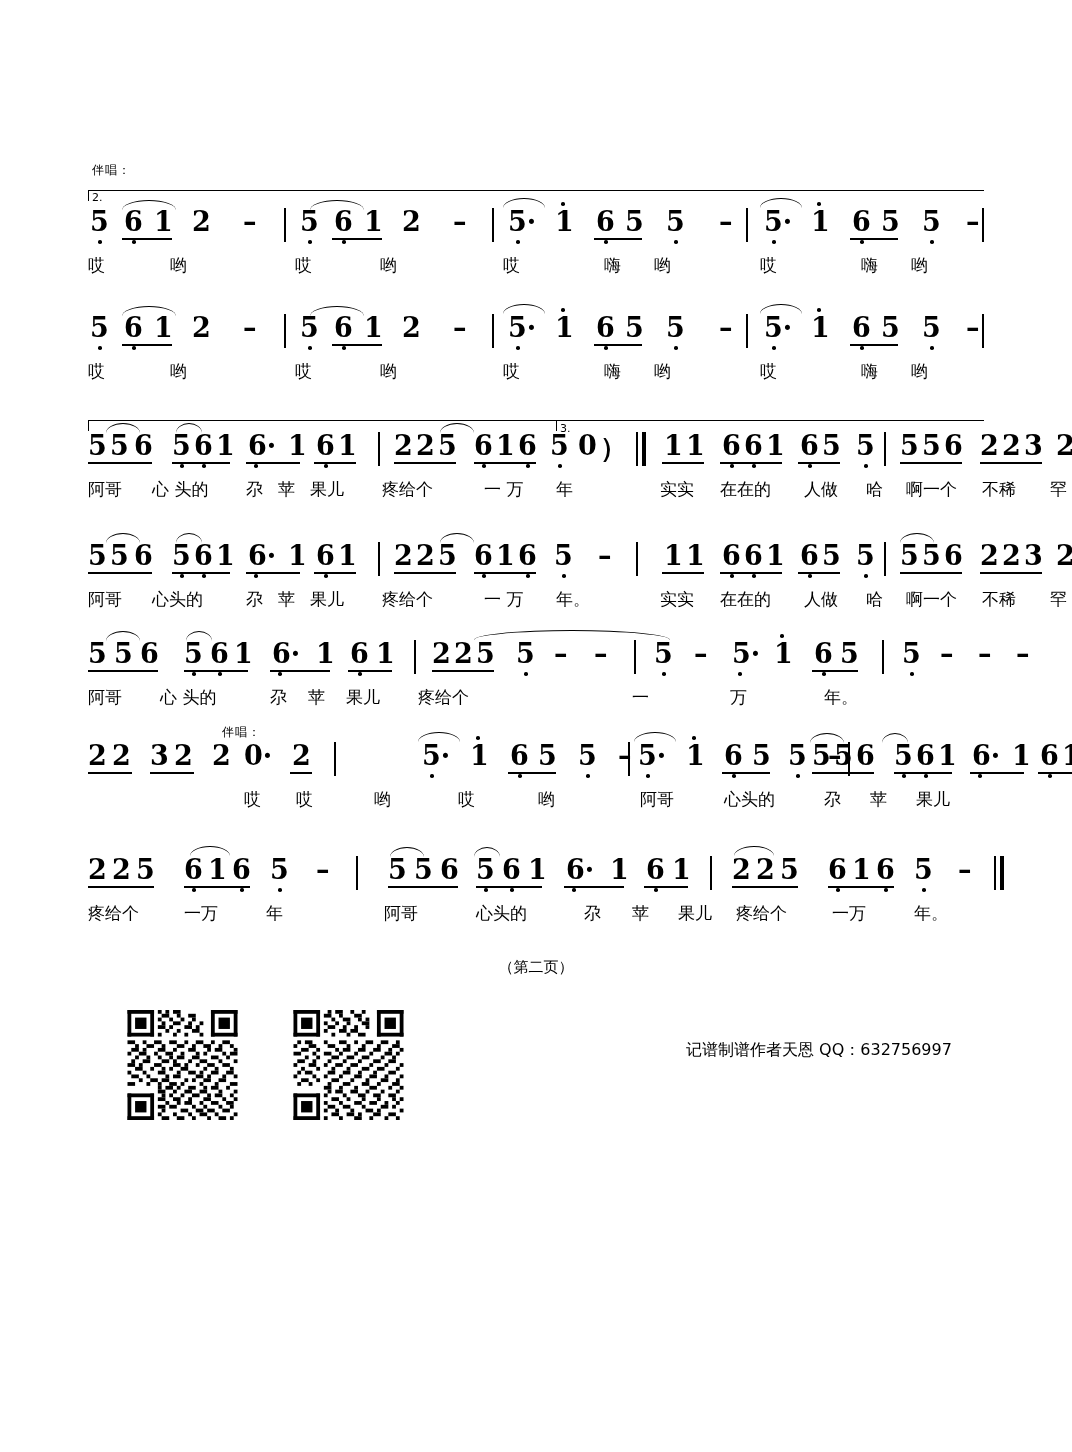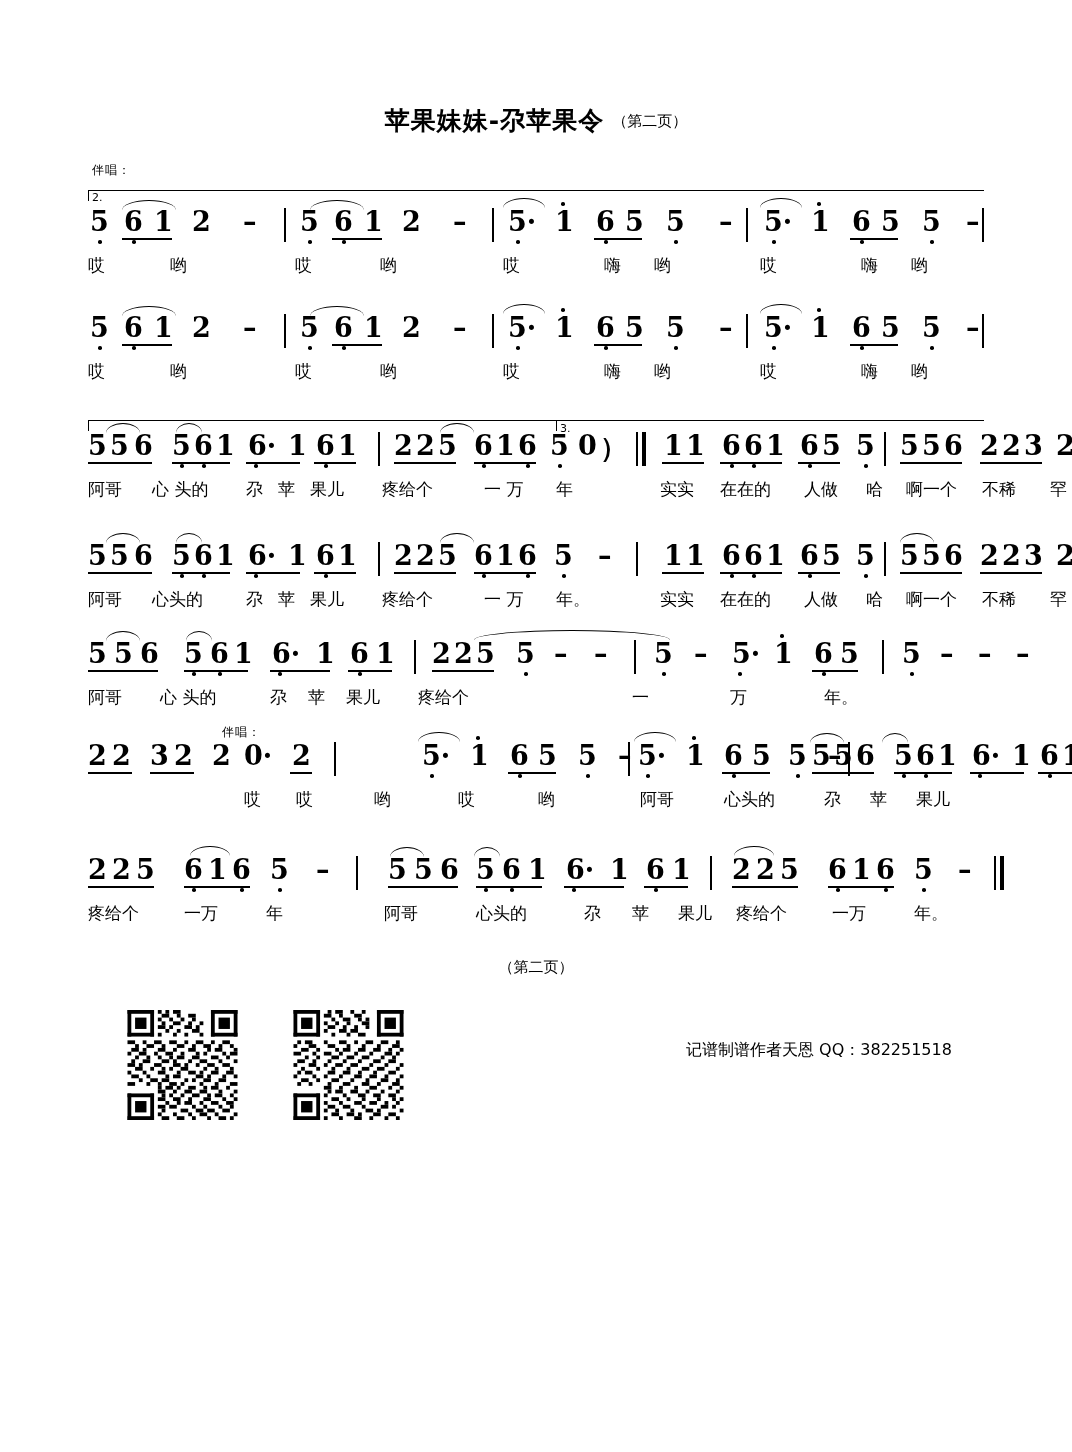--- a/index.html
+++ b/index.html
@@ -163,23 +163,20 @@
   .qr {
     position: absolute;
     image-rendering: pixelated;
   }
 </style>
 </head>
 <body>
 
 <div class="page">
 
-  <div class="title-row">
-    <span class="title-main">苹果妹妹-尕苹果令</span><span class="title-sub">（第二页）</span>
-  </div>
 
   <div class="small-label" style="top:162px;left:92px;">伴唱：</div>
 
   <div class="top-rule" style="top:190px;"></div>
   <div class="volta" style="top:190px;left:88px;width:20px;"></div>
   <div class="volta-label" style="top:191px;left:92px;">2.</div>
 
   <div class="system" style="top:206px;height:80px;">
     <div class="notes">
 
@@ -1098,15 +1095,15 @@
         <rect x="25" y="27" width="2" height="1"></rect>
       <rect x="8" y="28" width="1" height="1"></rect>
         <rect x="12" y="28" width="1" height="1"></rect>
         <rect x="16" y="28" width="2" height="1"></rect>
         <rect x="20" y="28" width="1" height="1"></rect>
         <rect x="24" y="28" width="1" height="1"></rect>
         <rect x="27" y="28" width="1" height="1"></rect>
     </g>
   </svg>
 
-  <div class="credit">记谱制谱作者天恩 QQ：382251518</div>
+  <div class="credit">记谱制谱作者天恩 QQ：632756997</div>
 
 </div>
 
 </body></html>

